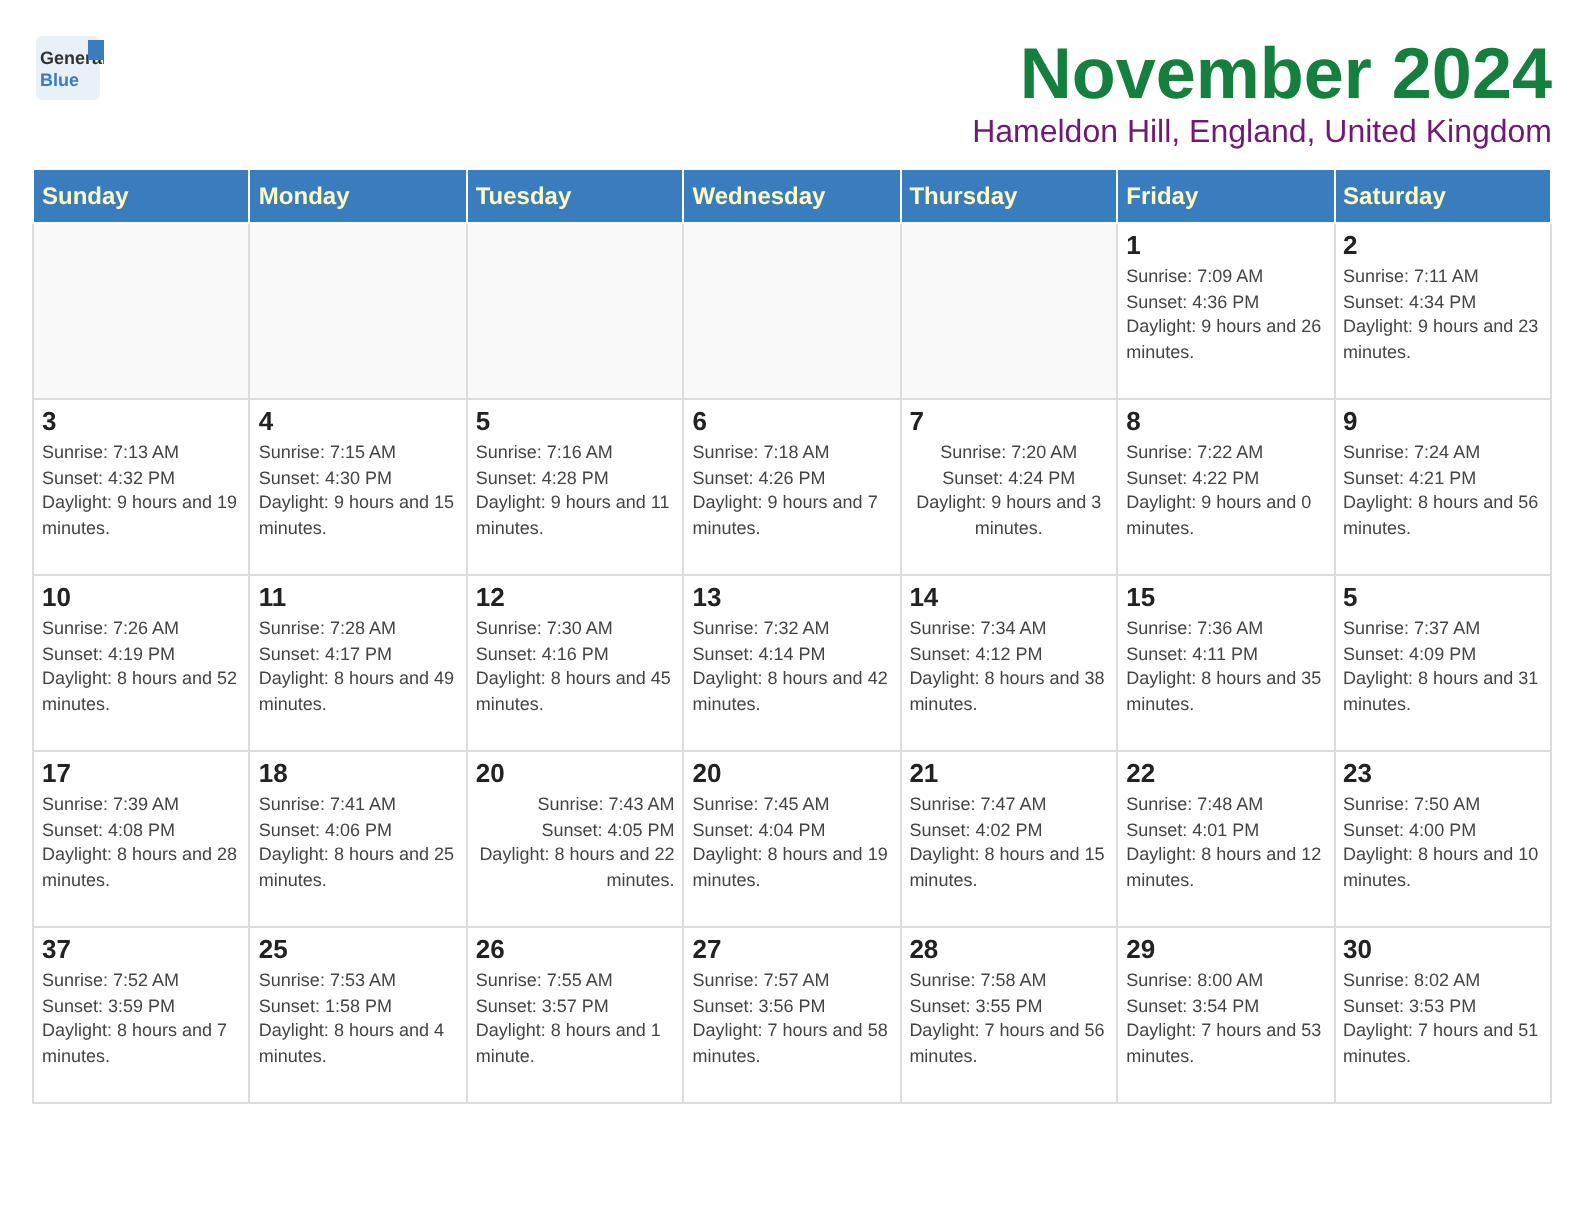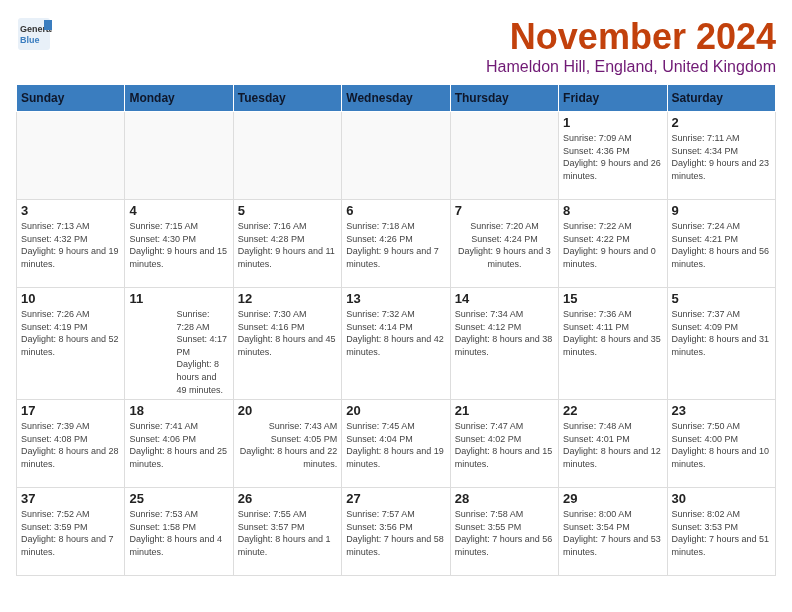--- a/index.html
+++ b/index.html
@@ -15,26 +15,26 @@
       align-items: flex-start;
       justify-content: space-between;
       margin-bottom: 8px;
     }
     .logo {
       display: flex;
       align-items: center;
       gap: 4px;
     }
     .title-section { text-align: right; }
-    .month-title { font-size: 36px; font-weight: bold; color: #c2410c; }
+    .month-title { font-size: 36px; font-weight: bold; color: #15803d; }
     .location-title { font-size: 16px; color: #701a75; }
     .calendar { width: 100%; border-collapse: collapse; }
     .calendar th {
       background: #3a7dbf;
-      color: #0f172a;
+      color: #fef9c3;
       font-size: 12px;
       font-weight: bold;
       padding: 6px 4px;
       text-align: left;
       border: 1px solid #fff;
     }
     .calendar td {
       border: 1px solid #ddd;
       vertical-align: top;
       padding: 3px 4px;
@@ -151,21 +151,21 @@
       </tr>
       <tr class="week-row">
         <td>
           <span class="day-number">10</span>
           <div class="day-info" style="white-space: pre-line;">Sunrise: 7:26 AM
 Sunset: 4:19 PM
 Daylight: 8 hours and 52 minutes.</div>
         </td>
         <td>
           <span class="day-number">11</span>
-          <div class="day-info" style="white-space: pre-line; margin-left: 47px;">Sunrise: 7:28 AM
+          <div class="day-info" style="white-space: pre-line;">Sunrise: 7:28 AM
 Sunset: 4:17 PM
 Daylight: 8 hours and 49 minutes.</div>
         </td>
         <td>
           <span class="day-number">12</span>
           <div class="day-info" style="white-space: pre-line;">Sunrise: 7:30 AM
 Sunset: 4:16 PM
 Daylight: 8 hours and 45 minutes.</div>
         </td>
         <td>

